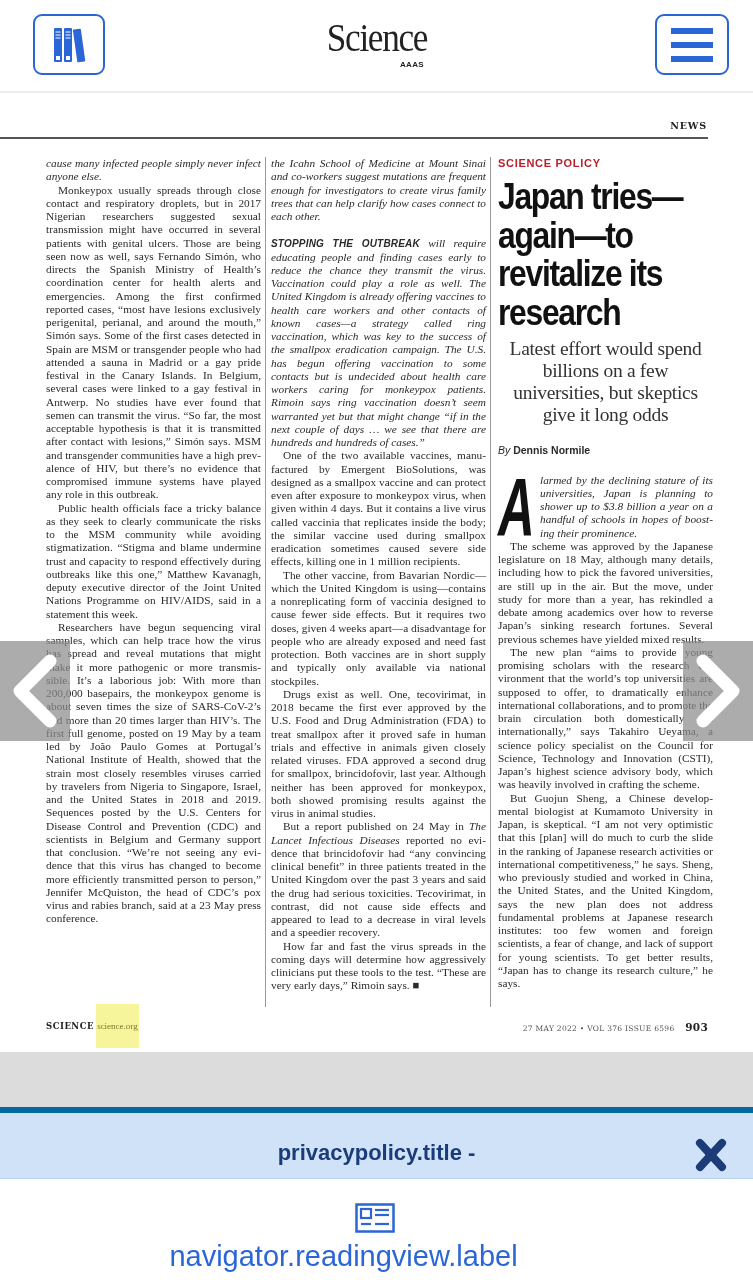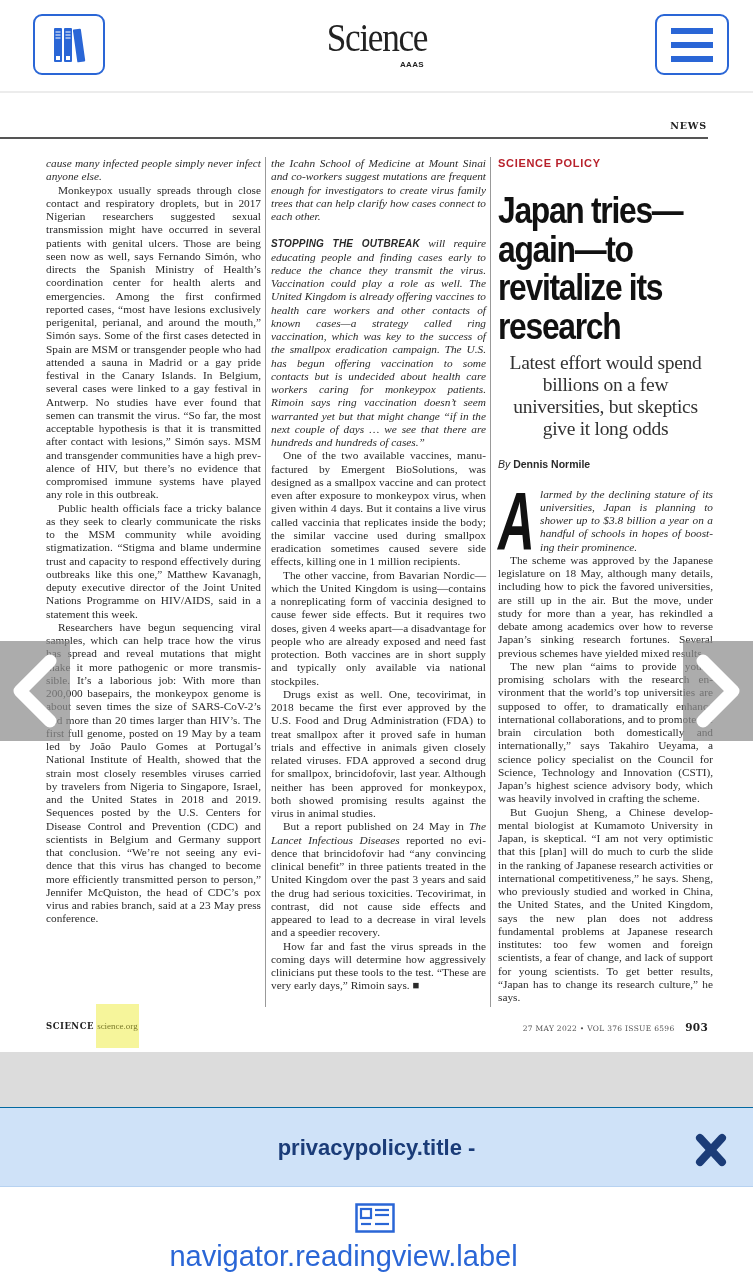--- a/index.html
+++ b/index.html
@@ -26,21 +26,21 @@
   .col1 { left: 46px; }
   .col2 { left: 271px; }
   .col3 { left: 498px; }
   .vrule { position: absolute; top: 62px; width: 1px; height: 850px; background: #999; }
   .vrule.a { left: 265px; }
   .vrule.b { left: 490px; }
   .lead-in { font-family: "Liberation Sans", sans-serif; font-weight: bold; font-size: 10px; letter-spacing: 0.2px; }
   .gap { height: 14px; }
   i.t { font-style: italic; }
 
-  .kicker { font-family: "Liberation Sans", sans-serif; font-weight: bold; font-size: 11px; color: #b8212b; letter-spacing: 0.7px; margin-bottom: 22px; }
+  .kicker { font-family: "Liberation Sans", sans-serif; font-weight: bold; font-size: 11px; color: #b8212b; letter-spacing: 0.7px; margin-bottom: 8px; }
   .headline { font-family: "Liberation Sans", sans-serif; font-weight: bold; font-size: 37px; line-height: 38.5px; letter-spacing: -1.5px; color: #111; transform: scaleX(0.86); transform-origin: left; width: 250px; text-align: left; }
   .dek { font-family: "Liberation Serif", serif; font-size: 19.5px; line-height: 22px; color: #333; margin-top: 6px; text-align: center; letter-spacing: -0.3px; }
   .byline { font-family: "Liberation Sans", sans-serif; font-size: 10.5px; margin-top: 18px; margin-bottom: 16px; text-align: left; }
   .byline .by { font-style: italic; }
   .byline .name { font-weight: bold; }
   .dropcap { float: left; font-family: "Liberation Sans", sans-serif; font-weight: bold; font-size: 82px; line-height: 62px; margin: 2px 8px 0 0; transform: scaleX(0.62); transform-origin: left; width: 34px; color: #111; }
 
   .footer { position: absolute; left: 46px; top: 926px; width: 662px; height: 14px; font-size: 9px; }
   .footer .brand { font-family: "DejaVu Serif", serif; font-weight: bold; font-size: 8.5px; letter-spacing: 0.5px; }
   .footer .site { background: #f6f59b; color: #7a7a2a; padding: 17px 1px; font-size: 9px; }
@@ -49,21 +49,21 @@
 
   
   .nav-arrow { position: absolute; top: 641px; width: 70px; height: 100px; background: rgba(140,140,140,0.72); display: flex; align-items: center; justify-content: center; }
   .nav-arrow.prev { left: 0; }
   .nav-arrow.next { left: 683px; }
 
   
   .grey { position: absolute; left: 0; top: 1052px; width: 753px; height: 56px; background: #dcdcdc; }
 
   
-  .privacy { position: absolute; left: 0; top: 1107px; width: 753px; height: 80px; background: #cfe2f8; border-top: 1px solid #0369a1; border-bottom: 1px solid #b7d2f1; }
+  .privacy { position: absolute; left: 0; top: 1107px; width: 753px; height: 72px; background: #cfe2f8; border-top: 6px solid #0369a1; border-bottom: 1px solid #b7d2f1; }
   .privacy .title { position: absolute; left: 0; width: 753px; top: 27px; text-align: center; font-family: "Liberation Sans", sans-serif; font-size: 22px; font-weight: bold; color: #1b3c78; }
   .privacy .close { position: absolute; left: 693px; top: 24px; width: 36px; height: 36px; }
 
   
   .reading { position: absolute; left: 0; top: 1188px; width: 753px; height: 92px; background: #fff; }
   .reading .icon { position: absolute; left: 355px; top: 15px; width: 40px; height: 30px; }
   .reading .label { position: absolute; left: 0; width: 687px; top: 52px; text-align: center; font-family: "Liberation Sans", sans-serif; font-size: 29px; color: #2a66d6; white-space: nowrap; }
 </style>
 </head>
 <body>

